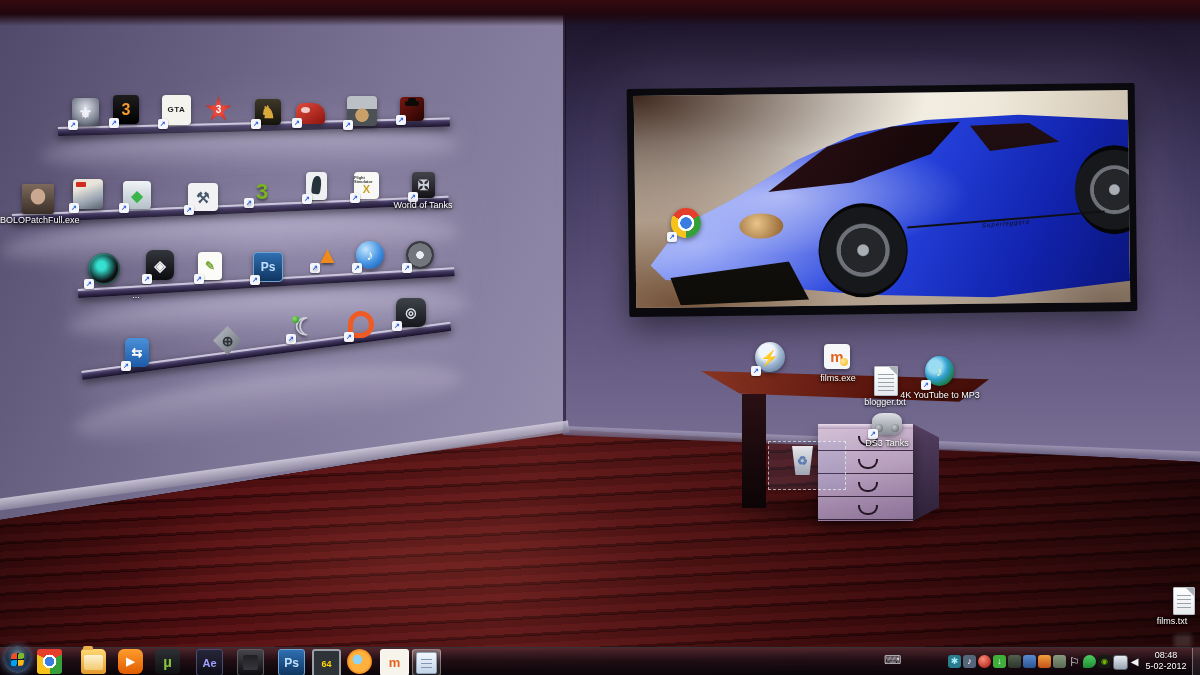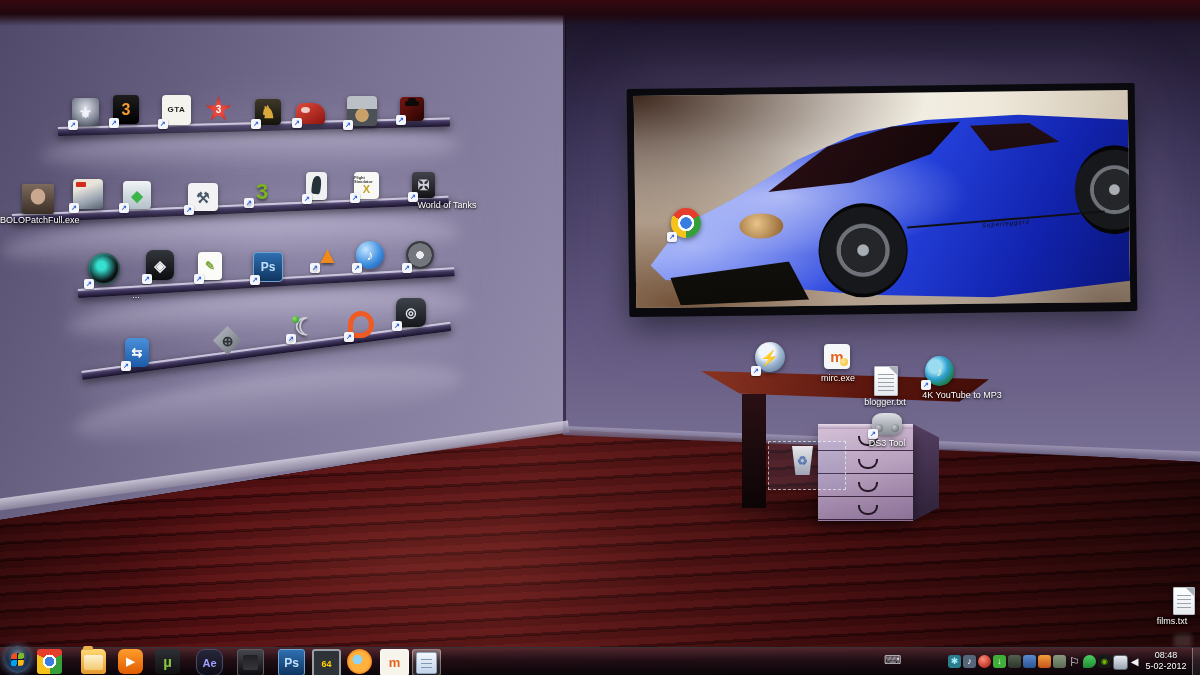--- a/index.html
+++ b/index.html
@@ -210,21 +210,21 @@
     align-items:center;justify-content:center;font-weight:bold;}
   .tb-tile{background:linear-gradient(rgba(255,255,255,.28),rgba(255,255,255,.09) 50%,rgba(255,255,255,.03));
     border:1px solid rgba(255,255,255,.4);box-shadow:inset 0 0 6px rgba(255,255,255,.18);}
   .tb-folder{background:linear-gradient(#ffd873,#e39a2f);border-radius:3px 5px 3px 3px;}
   .tb-folder::before{content:"";position:absolute;left:2px;top:-3px;width:10px;height:4px;
     background:#e8b14e;border-radius:2px 2px 0 0;}
   .tb-folder::after{content:"";position:absolute;left:3px;top:6px;right:3px;bottom:4px;
     background:linear-gradient(#fdf2d2,#f3c96e);border-radius:2px;}
   .tb-play{background:linear-gradient(#ff9d2e,#e05c00);border-radius:6px;color:#fff;font-size:11px;}
   .tb-ut{background:linear-gradient(#2d3034,#0e1012);color:#8ac43f;font-size:15px;border-radius:4px;}
-  .tb-ae{background:linear-gradient(#26263a,#0e0e18);color:#9f9fff;font-size:11px;border:1px solid #4a4a6e;border-radius:9px;}
+  .tb-ae{background:linear-gradient(#26263a,#0e0e18);color:#9f9fff;font-size:11px;border:1px solid #4a4a6e;border-radius:3px;}
   .tb-console{background:linear-gradient(#45454b,#0d0d10);border:1px solid #5c5c62;border-radius:3px;}
   .tb-console::after{content:"";position:absolute;inset:5px;background:linear-gradient(#202024,#36363c);border-radius:2px;}
   .tb-fraps{background:#2e3338;border:2px solid #9aa0a8;border-radius:3px;color:#ffd400;font-size:9px;}
   .tb-fx{border-radius:50%;background:
     radial-gradient(circle at 42% 42%,#8fd4f5 0 22%,rgba(0,0,0,0) 25%),
     radial-gradient(circle,#ffb13d 0 55%,#e05e00 85%);}
   .tb-mirc{background:#f7f4ec;color:#e2641f;font-size:13px;border-radius:3px;}
   .tb-note{background:linear-gradient(#f2f7fd,#c4d4e8);border:1px solid #8fa3bc;border-radius:2px;}
   .tb-note::after{content:"";position:absolute;left:4px;right:4px;top:6px;bottom:5px;
     background:repeating-linear-gradient(180deg,#8098b4 0 1px,transparent 1px 4px);}
@@ -336,21 +336,21 @@
     </div>
   <div class="di ic-fsx" style="left:354px;top:172px;width:25px;height:27px">
       <span class="t">Flight Simulator</span>
       <span class="x">X</span>
       <i class="badge">↗</i>
     </div>
   <div class="di ic-wot" style="left:412px;top:172px;width:23px;height:26px">
       <span class="g">✠</span>
       <i class="badge">↗</i>
     </div>
-  <div class="dlabel" style="left:414px;top:200px;width:66px">World of Tanks</div>
+  <div class="dlabel" style="left:390px;top:200px;width:66px">World of Tanks</div>
 
   <div class="di ic-swirl" style="left:88px;top:253px;width:32px;height:32px">
       <i class="badge">↗</i>
     </div>
   <div class="dlabel" style="left:124px;top:290px;width:24px">...</div>
   <div class="di ic-cube" style="left:146px;top:250px;width:28px;height:30px">
       <span class="g">◈</span>
       <i class="badge">↗</i>
     </div>
   <div class="di ic-imgdoc" style="left:198px;top:252px;width:24px;height:28px">
@@ -397,32 +397,32 @@
       <i class="badge">↗</i>
     </div>
 
   <div class="di ic-daemon" style="left:755px;top:342px;width:30px;height:30px">
       <span class="g">⚡</span>
       <i class="badge">↗</i>
     </div>
   <div class="di ic-mirc" style="left:824px;top:344px;width:26px;height:25px">
       <span class="g">m</span>
     </div>
-  <div class="dlabel" style="left:810px;top:373px;width:56px">mirc.exe</div>
+  <div class="dlabel" style="left:810px;top:373px;width:56px">films.exe</div>
   <div class="di ic-doc" style="left:874px;top:366px;width:22px;height:28px"></div>
   <div class="dlabel" style="left:850px;top:397px;width:70px">blogger.txt</div>
   <div class="di ic-yt" style="left:925px;top:356px;width:29px;height:30px">
       <span class="g">♪</span>
       <i class="badge">↗</i>
     </div>
-  <div class="dlabel" style="left:920px;top:390px;width:84px">4K YouTube to MP3</div>
+  <div class="dlabel" style="left:898px;top:390px;width:84px">4K YouTube to MP3</div>
   <div class="di ic-ds3" style="left:872px;top:413px;width:30px;height:22px">
       <i class="badge">↗</i>
     </div>
-  <div class="dlabel" style="left:862px;top:438px;width:50px">DS3 Tool</div>
+  <div class="dlabel" style="left:862px;top:438px;width:50px">DS3 Tanks</div>
 
   <div class="selection-rect"></div>
   <div class="di ic-recycle" style="left:790px;top:446px;width:25px;height:29px">
       <span class="g">♻</span>
     </div>
 
   <div class="di ic-doc" style="left:1173px;top:587px;width:20px;height:26px"></div>
   <div class="dlabel" style="left:1146px;top:616px;width:52px">films.txt</div>
   <div class="reflect" style="left:1174px;top:634px;width:18px;height:13px"></div>
 

